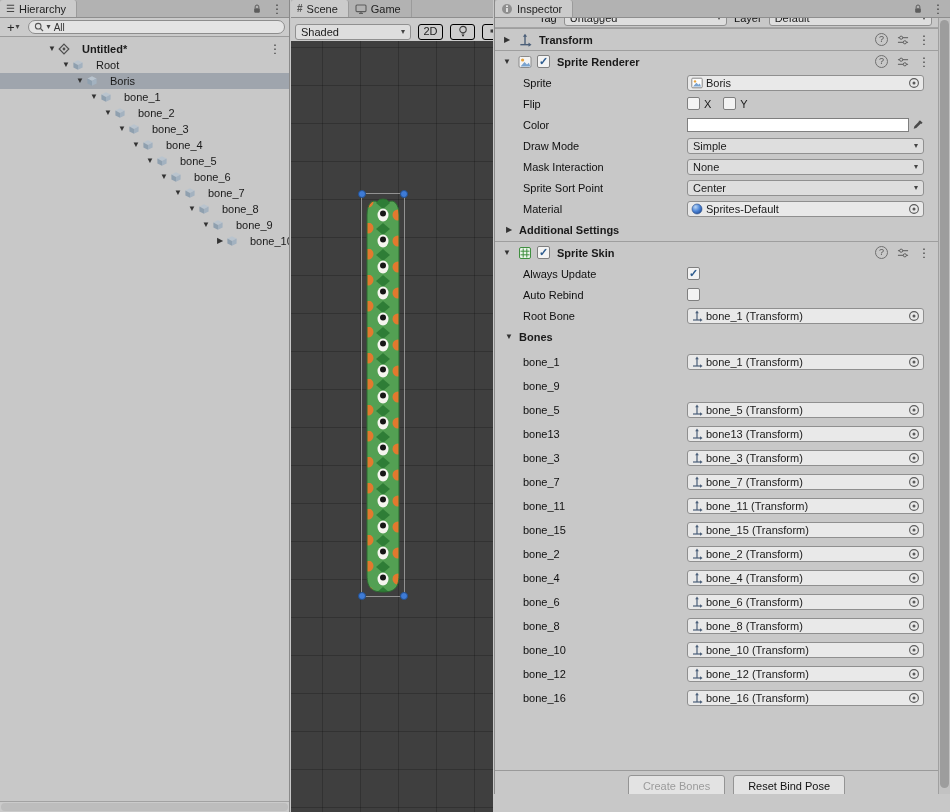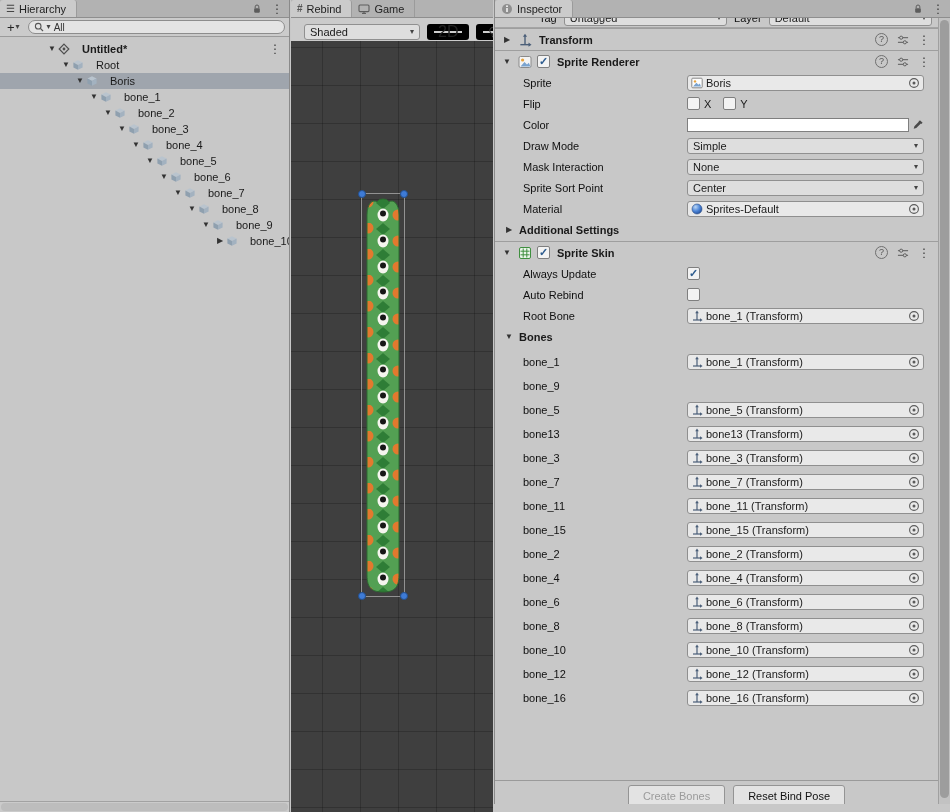--- a/index.html
+++ b/index.html
@@ -31,36 +31,36 @@
   .tree{position:absolute;top:38px;left:0;right:0;bottom:11px;overflow:hidden;padding-top:3px}
   .trow{height:16px;display:flex;align-items:center;position:relative}
   .trow.selected{background:#9fa5ad}
   .tlabel{margin-left:12px;white-space:nowrap}
   .rowkebab{position:absolute;right:8px;top:2px}
   .hscroll{position:absolute;left:0;right:0;bottom:0;height:11px;background:#cbcbcb;border-top:1px solid #a2a2a2}
   .hthumb{position:absolute;left:1px;right:1px;top:1px;bottom:1px;background:#bdbdbd;border-radius:4px}
 
   
   #scene{position:absolute;top:0;bottom:0;left:291px;width:202px;background:#c8c8c8;overflow:hidden}
-  .stoolbar{height:28px;background:#cbcbcb;border-bottom:1px solid #838383;display:flex;align-items:center;gap:7px;padding:0 13px;overflow:hidden}
+  .stoolbar{height:28px;background:#cbcbcb;border-bottom:1px solid #838383;display:flex;align-items:center;gap:7px;padding:0 4px;overflow:hidden}
   .dd{flex:1;height:16px;background:#dedede;border:1px solid #909090;border-radius:3px;display:flex;align-items:center;padding:0 5px;min-width:0;gap:20px}
   .dd .caret{margin-left:auto}
   .ddshaded{flex:none;width:116px}
-  .sbtn{height:16px;min-width:25px;padding:0 4px;background:#cdcdcd;border:7px solid #000000;border-radius:3px;display:flex;align-items:center;justify-content:center;font-size:16px;color:#222;flex:none}
+  .sbtn{height:16px;min-width:25px;padding:0 4px;background:#cdcdcd;border:1px solid #000000;border-radius:3px;display:flex;align-items:flex-start;justify-content:center;font-size:11px;color:#222;flex:none}
   .viewport{position:absolute;top:41px;left:0;right:0;bottom:0;background-color:#3f3f3f;overflow:hidden;
     background-image:linear-gradient(to right, rgba(0,0,0,0.20) 1px, transparent 1px),
                      linear-gradient(to bottom, rgba(0,0,0,0.20) 1px, transparent 1px);
     background-size:38px 38px;background-position:-7px 6px;}
   .selbox{position:absolute;left:70px;top:152px;width:44px;height:404px;border:1px solid rgba(215,215,215,0.55)}
   .snake{position:absolute;left:1px;top:3px}
   .handle{position:absolute;width:8px;height:8px;border-radius:50%;background:#3e7bd6;border:1px solid #23508f}
   .h-tl{left:-4px;top:-4px}.h-tr{right:-4px;top:-4px}.h-bl{left:-4px;bottom:-4px}.h-br{right:-4px;bottom:-4px}
 
   
-  #inspector{position:absolute;top:0;bottom:8px;left:494px;width:456px;border-left:1px solid #8a8a8a;background:#c8c8c8;overflow:hidden}
+  #inspector{position:absolute;top:0;bottom:18px;left:494px;width:456px;border-left:1px solid #8a8a8a;background:#c8c8c8;overflow:hidden}
   .icontent{position:absolute;top:18px;left:0;right:12px;bottom:0}
   .gohdr{height:10px;overflow:hidden;position:relative;border-bottom:1px solid #a4a4a4}
   .gohdr-inner{position:absolute;top:-9px;left:44px;right:6px;height:18px;display:flex;gap:7px;align-items:center}
   .golabel{flex:none;color:#111}
   .comphdr{height:22px;display:flex;align-items:center;gap:5px;padding:0 6px;border-top:1px solid #9e9e9e;background:#c8c8c8}
   .ctitle{font-weight:bold;margin-left:2px;white-space:nowrap}
   .hdricons{margin-left:auto;display:flex;align-items:center;gap:9px;padding-right:2px}
   .qicon{width:13px;height:13px;border:1px solid #6f6f6f;border-radius:50%;font-size:9px;line-height:11px;text-align:center;color:#555;flex:none}
   .frow{height:21px;display:flex;align-items:center;padding-left:28px}
   .flabel{width:164px;flex:none;color:#101010;white-space:nowrap}
@@ -296,21 +296,21 @@
     </div>
     <div class="hscroll">
       <div class="hthumb"></div>
     </div>
   </div>
 
   <div id="scene">
     <div class="tabstrip">
       <div class="tab active">
         <span class="hash">#</span>
-        <span>Rebind</span>
+        <span>Scene</span>
       </div>
       <div class="tab">
         <svg class="ic12">
             <use href="#i-monitor"></use>
           </svg>
         <span>Game</span>
       </div>
     </div>
     <div class="stoolbar">
       <div class="dd ddshaded">

